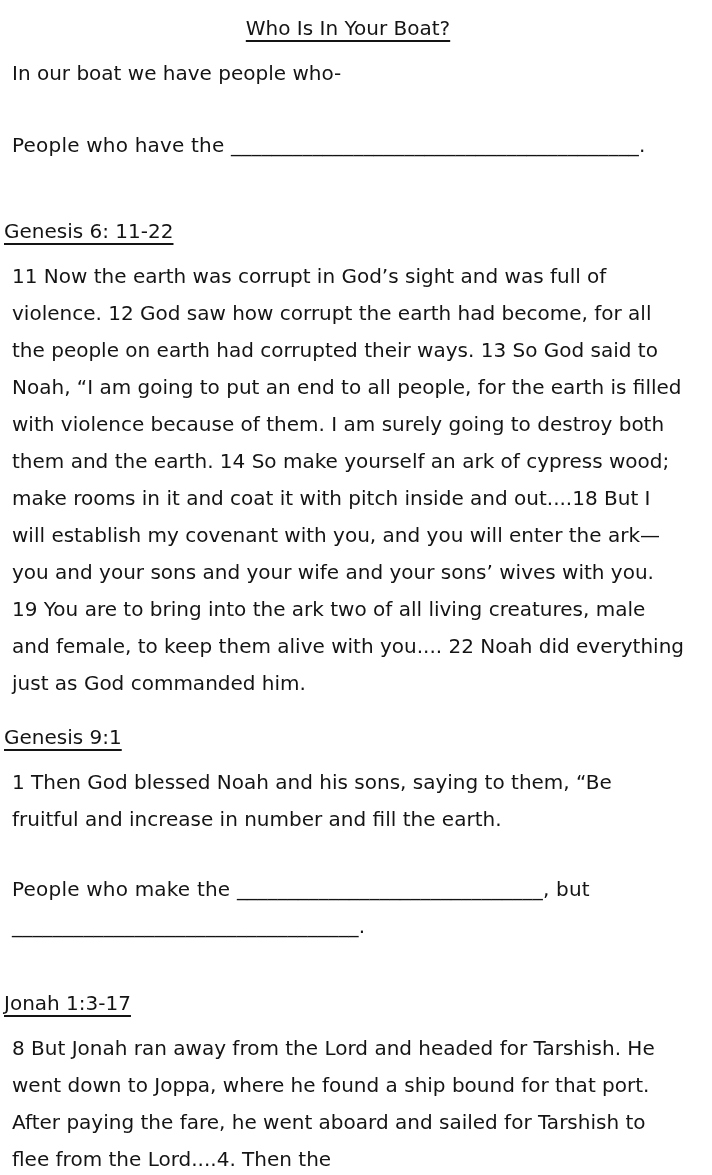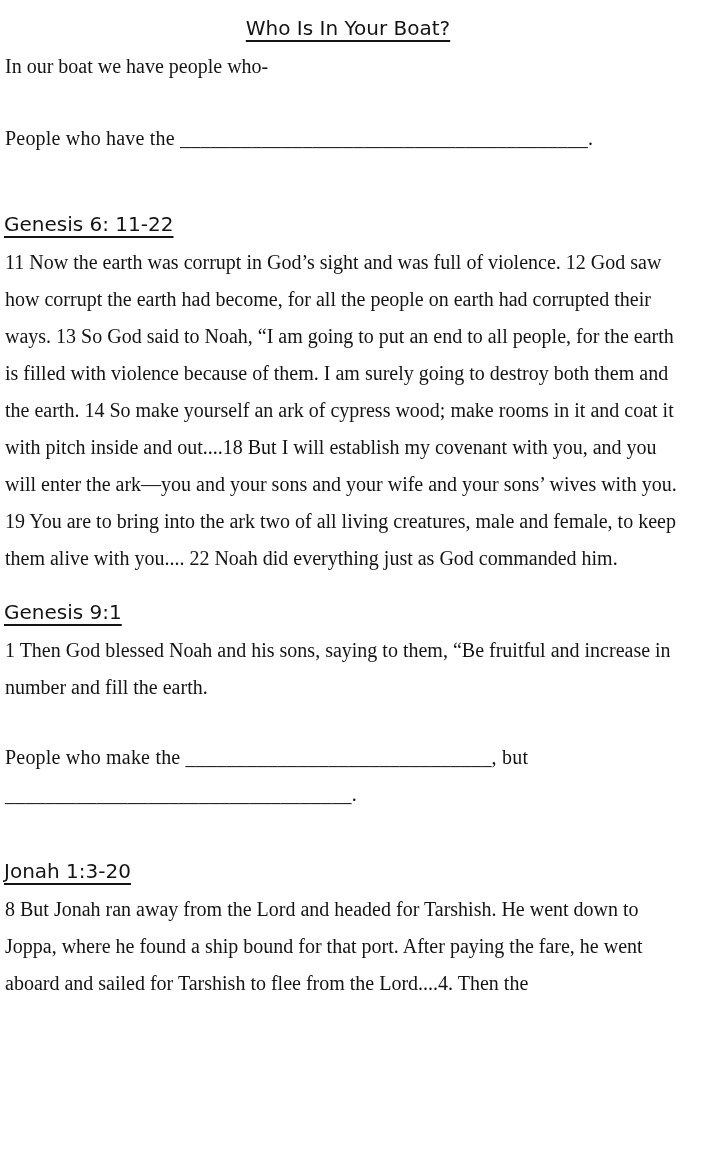--- a/index.html
+++ b/index.html
@@ -20,21 +20,21 @@
   }
   .title {
     text-align: center;
     text-decoration: underline;
     text-decoration-thickness: 2px;
     text-underline-offset: 5px;
     font-weight: normal;
     font-size: 20px;
     margin: 0;
   }
-  p { margin: 1px; font-family: Liberation Serif, serif; }
+  p { margin: 8px; }
   .heading {
     display: inline-block;
     text-decoration: underline;
     text-decoration-thickness: 2px;
     text-underline-offset: 5px;
     font-weight: normal;
     font-size: 20px;
     margin: 0;
   }
   .heading-row { margin: 0; }
@@ -62,17 +62,17 @@
   <p class="scripture">11 Now the earth was corrupt in God’s sight and was full of violence. 12 God saw how corrupt the earth had become, for all the people on earth had corrupted their ways. 13 So God said to Noah, “I am going to put an end to all people, for the earth is filled with violence because of them. I am surely going to destroy both them and the earth. 14 So make yourself an ark of cypress wood; make rooms in it and coat it with pitch inside and out....18 But I will establish my covenant with you, and you will enter the ark—you and your sons and your wife and your sons’ wives with you. 19 You are to bring into the ark two of all living creatures, male and female, to keep them alive with you.... 22 Noah did everything just as God commanded him.</p>
 
   <div class="heading-row mt-c">
     <h2 class="heading">Genesis 9:1</h2>
   </div>
   <p class="scripture">1 Then God blessed Noah and his sons, saying to them, “Be fruitful and increase in number and fill the earth.</p>
 
   <p class="blank-line mt-d">People who make the ______________________________, but __________________________________.</p>
 
   <div class="heading-row mt-e">
-    <h2 class="heading">Jonah 1:3-20</h2>
+    <h2 class="heading">Jonah 1:3-17</h2>
   </div>
   <p class="scripture">8 But Jonah ran away from the Lord and headed for Tarshish. He went down to Joppa, where he found a ship bound for that port. After paying the fare, he went aboard and sailed for Tarshish to flee from the Lord....4. Then the</p>
 
 </div>
 
 </body></html>

